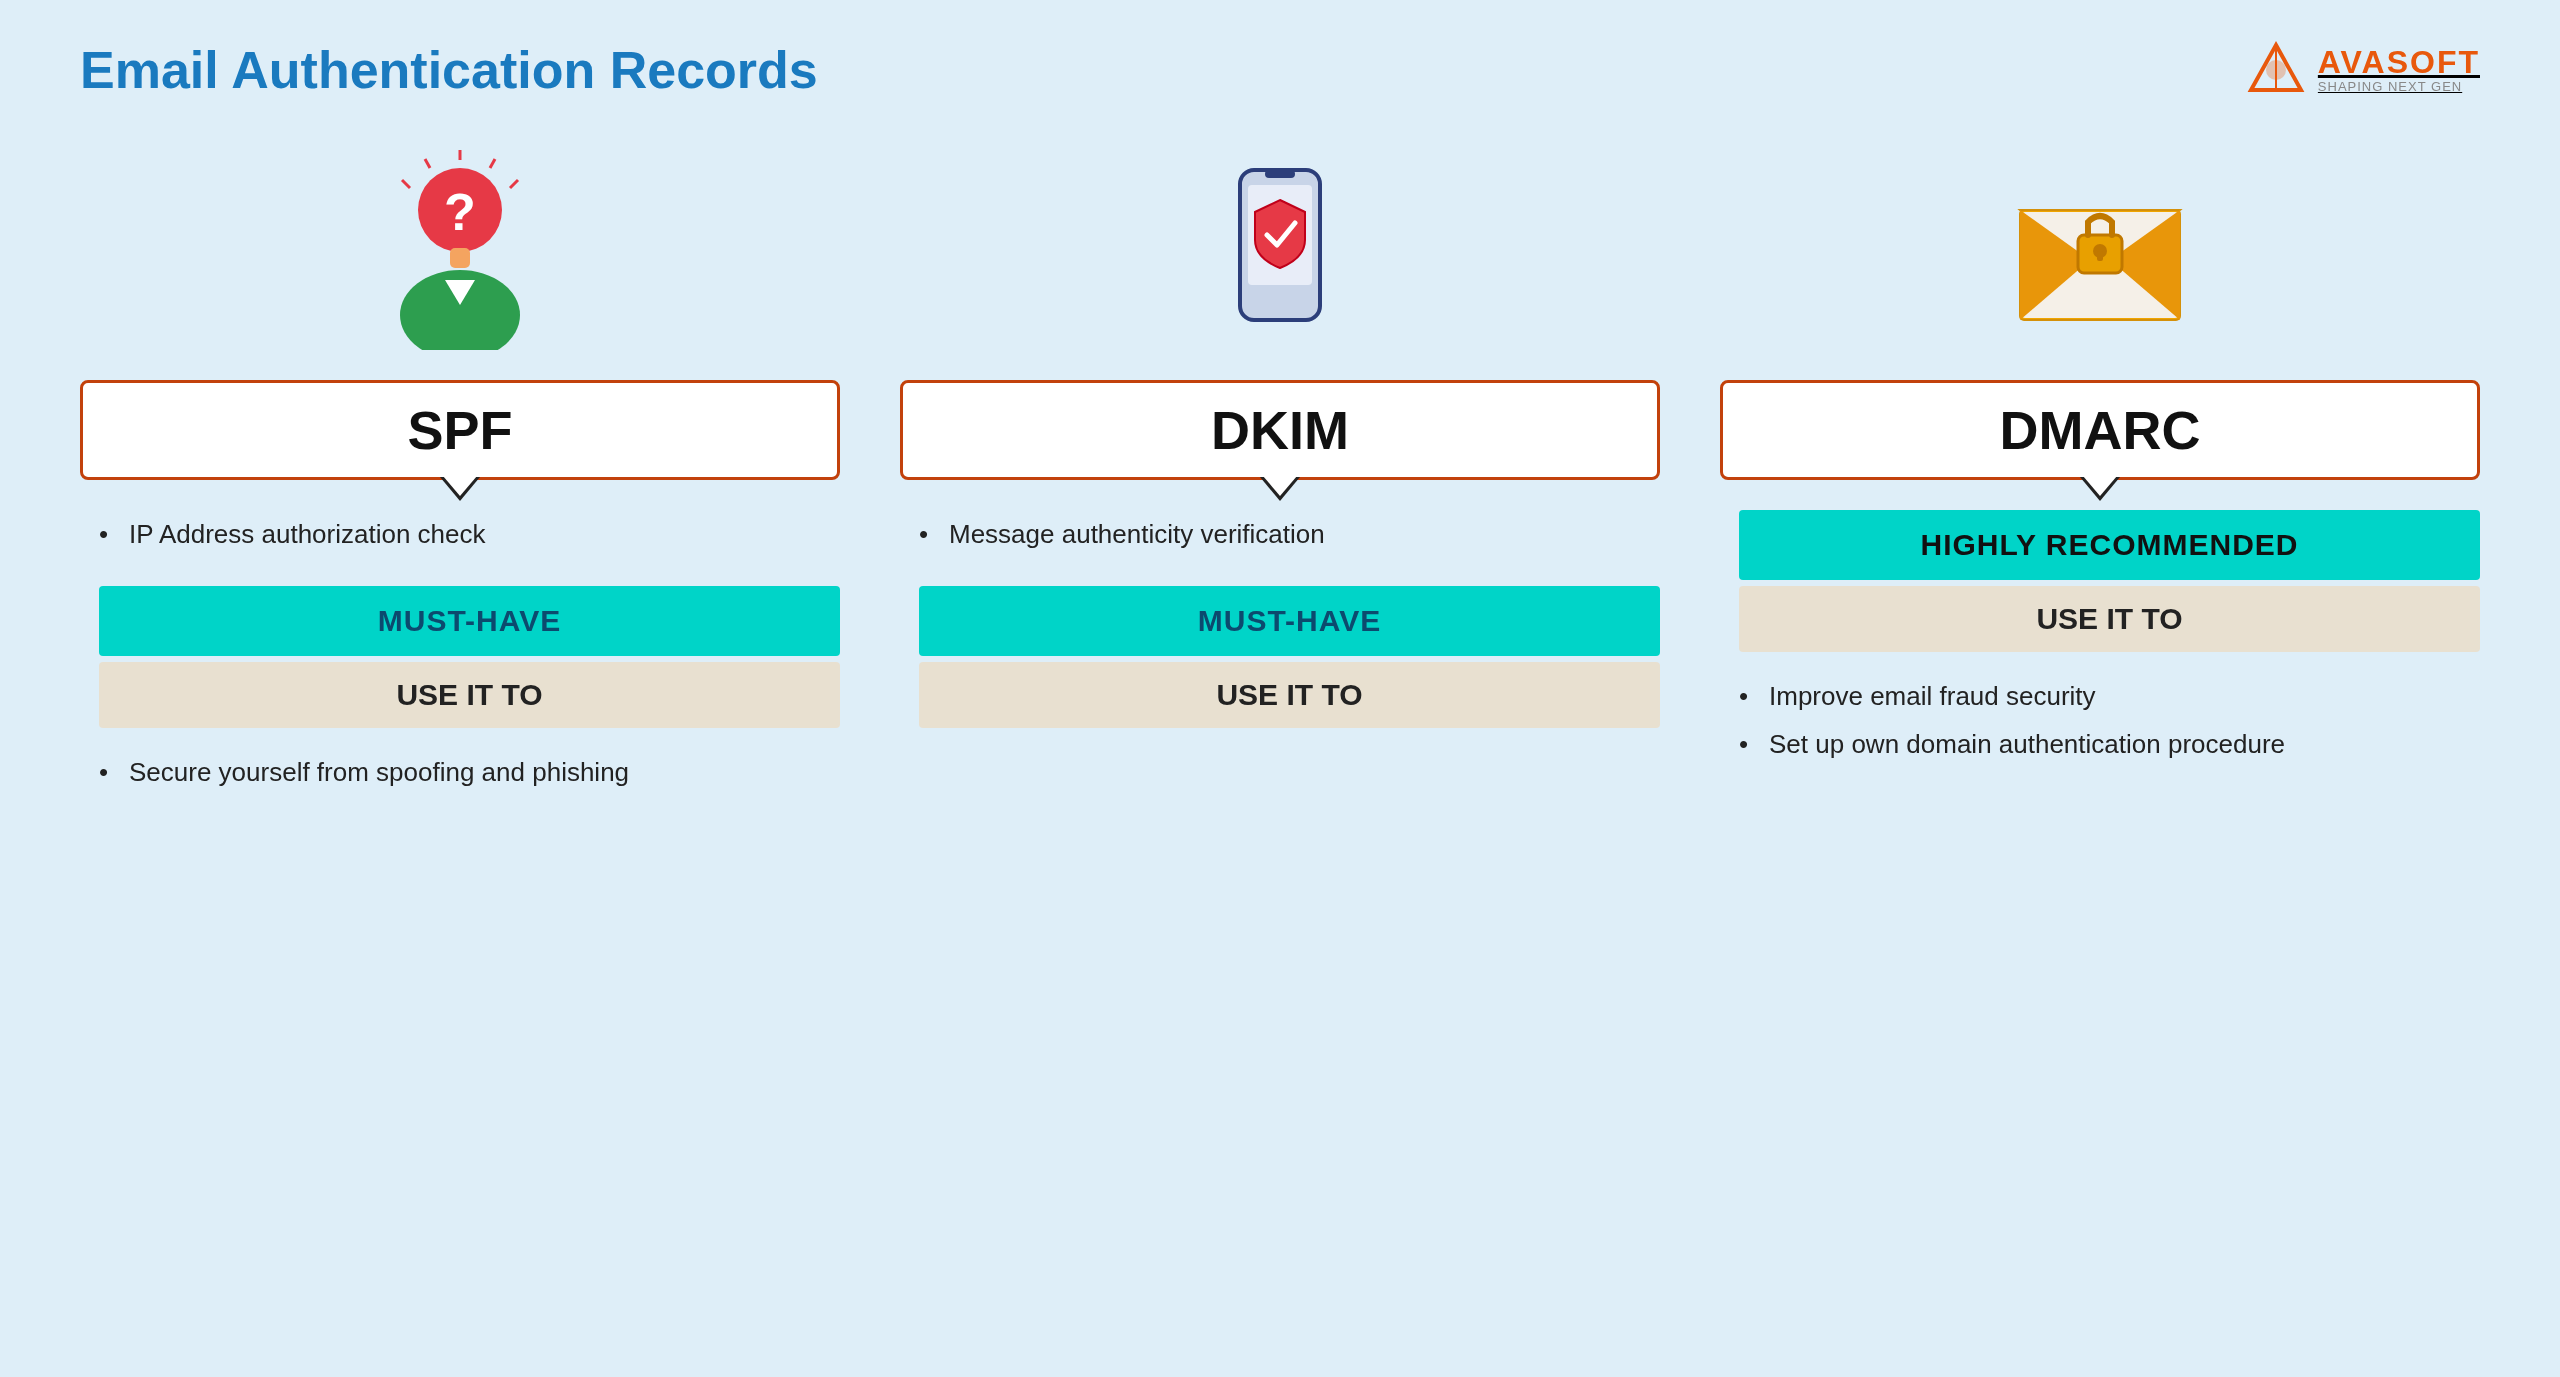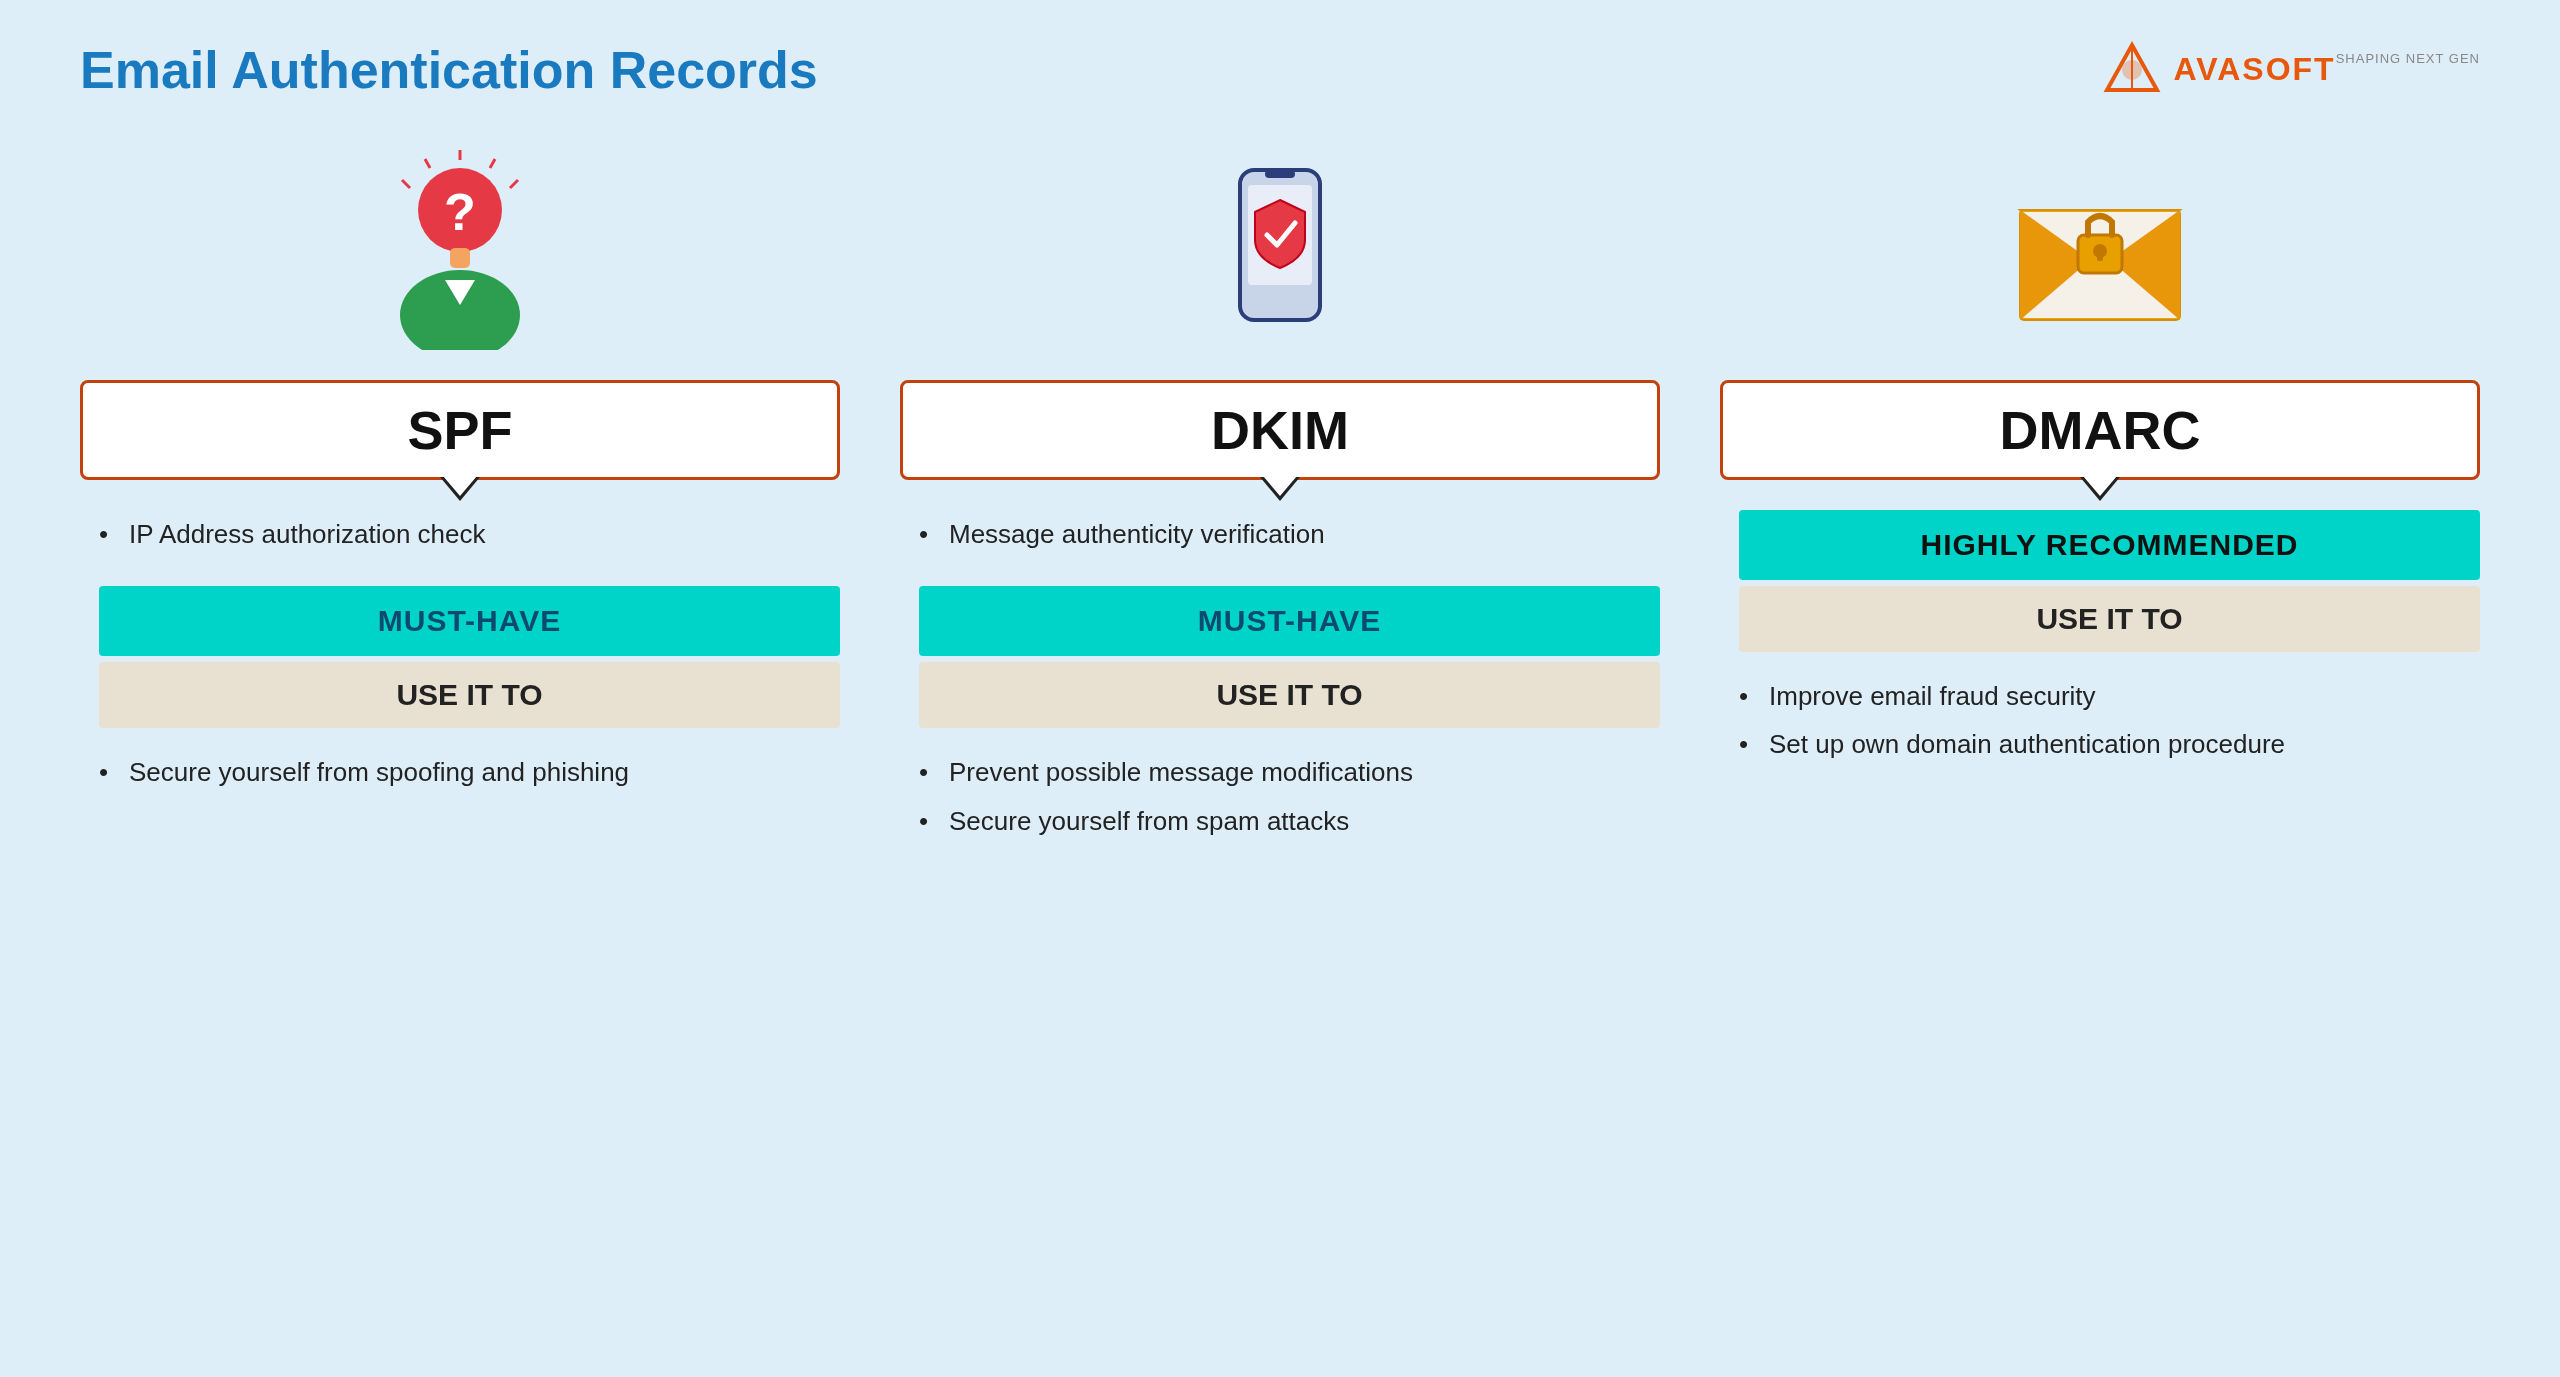--- a/index.html
+++ b/index.html
@@ -31,21 +31,23 @@
       display: flex;
       align-items: center;
       gap: 12px;
     }
     .logo-icon {
       width: 60px;
       height: 60px;
     }
     .logo-text {
       display: flex;
+      flex-direction: column;
       line-height: 1.1;
+      text-decoration: underline;
     }
     .logo-name {
       font-size: 32px;
       font-weight: 900;
       color: #e8580c;
       letter-spacing: 2px;
     }
     .logo-sub {
       font-size: 13px;
       color: #888;
@@ -240,24 +242,20 @@
       </div>
       <div class="card-title-box">
         <span class="card-title">DKIM</span>
       </div>
       <div class="card-body">
         <ul class="bullet-list">
           <li>Message authenticity verification</li>
         </ul>
         <div class="badge badge-must">MUST-HAVE</div>
         <div class="use-it-to-box">USE IT TO</div>
-        <ul class="bullet-list">
-          <li>Prevent possible message modifications</li>
-          <li>Secure yourself from spam attacks</li>
-        </ul>
       </div>
     </div>
 
     <div class="card">
       <div class="card-icon">
 
         <svg width="200" height="200" viewBox="0 0 200 200" xmlns="http://www.w3.org/2000/svg">
 
           <polygon points="20,60 100,130 180,60" fill="#f0a500" stroke="#d4900a" stroke-width="2"></polygon>
 

